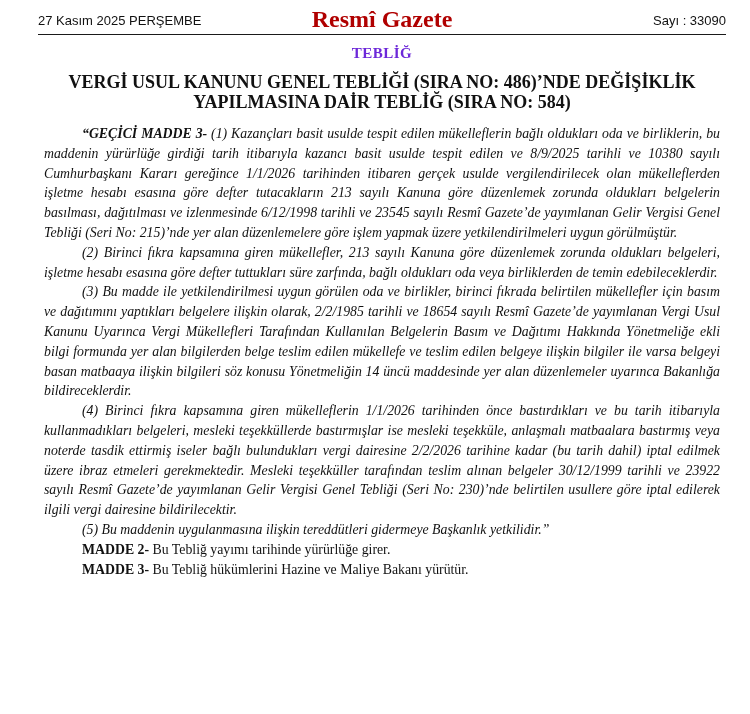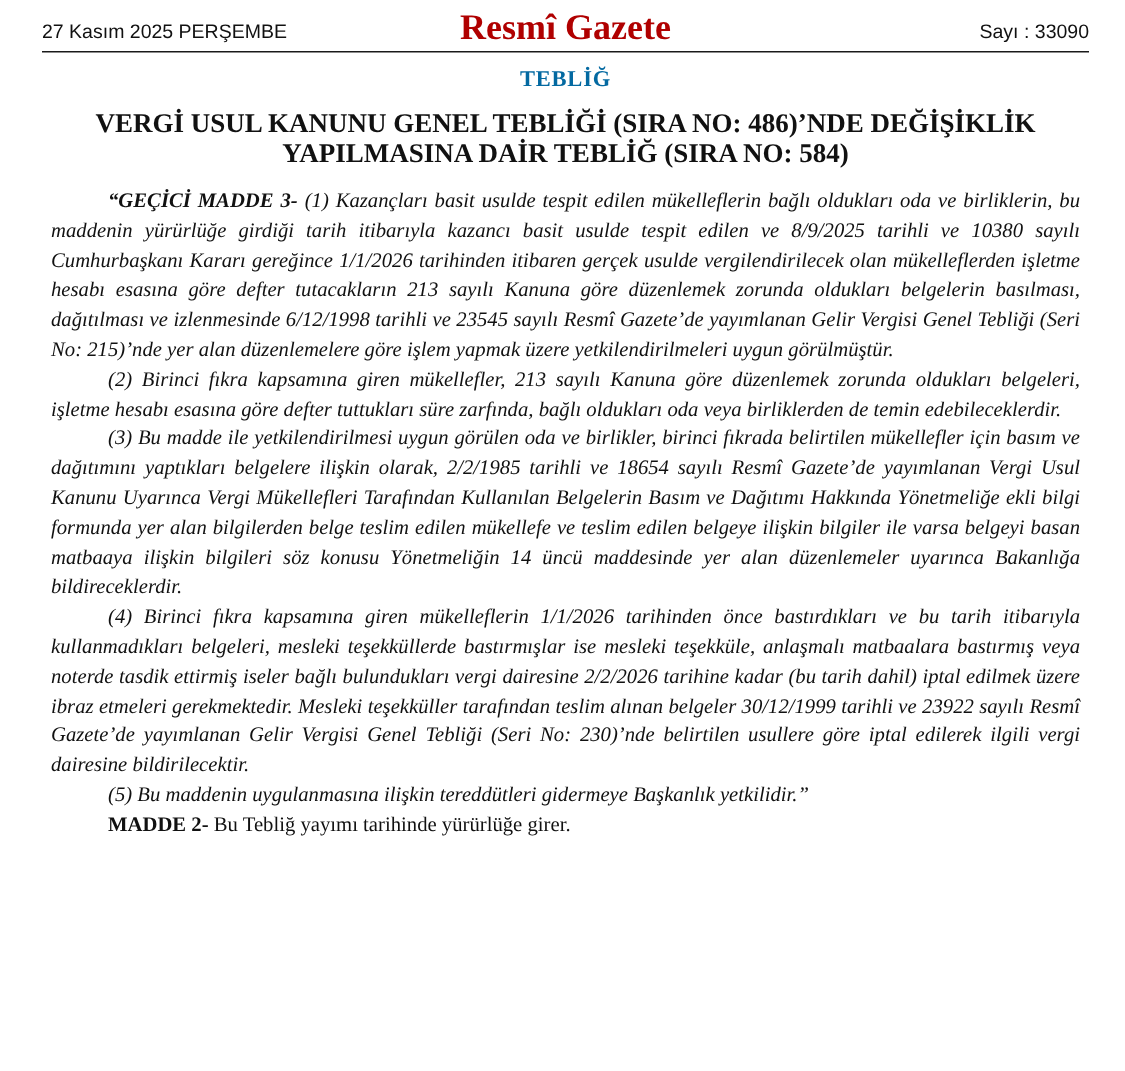--- a/index.html
+++ b/index.html
@@ -4,21 +4,21 @@
 <style>
   html, body { margin: 0; padding: 0; }
   body {
     width: 750px;
     height: 714px;
     background: #ffffff;
     color: #111111;
     font-family: "Liberation Serif", serif;
     overflow: hidden;
   }
-  .page { padding: 6px 24px 0 28px; }
+  .page { padding: 6px 24px 0 28px; margin-left: 10px; }
 
   
   .masthead { display: flex; align-items: flex-end; }
   .m-side {
     flex: 1 1 0;
     font-family: "Liberation Sans", sans-serif;
     font-size: 13px;
     padding-bottom: 4px;
     white-space: nowrap;
   }
@@ -30,21 +30,21 @@
     line-height: 26px;
     font-weight: 700;
     color: #b00000;
     text-align: left;
   }
   .rule { border-top: 1.5px solid #1a1a1a; margin-top: 2px; }
 
   
   .section-label {
     text-align: center;
-    color: #0369a1;
+    color: #6d28d9;
     font-weight: 700;
     font-size: 15px;
     letter-spacing: 0.5px;
     margin-top: 10px;
   }
 
   
   .content { margin-top: 10px; padding: 0 6px; }
   .from { font-size: 13.8px; margin: 2px 0 8px 0; padding-left: 38px; }
   .from .u { text-decoration: underline; }
@@ -94,15 +94,16 @@
     <p class="para quoted"><b></b><span>(2) Birinci fıkra kapsamına giren mükellefler, 213 sayılı Kanuna göre düzenlemek zorunda oldukları belgeleri, işletme hesabı esasına göre defter tuttukları süre zarfında, bağlı oldukları oda veya birliklerden de temin edebileceklerdir.</span></p>
 
     <p class="para quoted"><b></b><span>(3) Bu madde ile yetkilendirilmesi uygun görülen oda ve birlikler, birinci fıkrada belirtilen mükellefler için basım ve dağıtımını yaptıkları belgelere ilişkin olarak, 2/2/1985 tarihli ve 18654 sayılı Resmî Gazete’de yayımlanan Vergi Usul Kanunu Uyarınca Vergi Mükellefleri Tarafından Kullanılan Belgelerin Basım ve Dağıtımı Hakkında Yönetmeliğe ekli bilgi formunda yer alan bilgilerden belge teslim edilen mükellefe ve teslim edilen belgeye ilişkin bilgiler ile varsa belgeyi basan matbaaya ilişkin bilgileri söz konusu Yönetmeliğin 14 üncü maddesinde yer alan düzenlemeler uyarınca Bakanlığa bildireceklerdir.</span></p>
 
     <p class="para quoted"><b></b><span>(4) Birinci fıkra kapsamına giren mükelleflerin 1/1/2026 tarihinden önce bastırdıkları ve bu tarih itibarıyla kullanmadıkları belgeleri, mesleki teşekküllerde bastırmışlar ise mesleki teşekküle, anlaşmalı matbaalara bastırmış veya noterde tasdik ettirmiş iseler bağlı bulundukları vergi dairesine 2/2/2026 tarihine kadar (bu tarih dahil) iptal edilmek üzere ibraz etmeleri gerekmektedir. Mesleki teşekküller tarafından teslim alınan belgeler 30/12/1999 tarihli ve 23922 sayılı Resmî Gazete’de yayımlanan Gelir Vergisi Genel Tebliği (Seri No: 230)’nde belirtilen usullere göre iptal edilerek ilgili vergi dairesine bildirilecektir.</span></p>
 
     <p class="para quoted"><b></b><span>(5) Bu maddenin uygulanmasına ilişkin tereddütleri gidermeye Başkanlık yetkilidir.”</span></p>
 
     <p class="para"><b>MADDE 2-</b><span> Bu Tebliğ yayımı tarihinde yürürlüğe girer.</span></p>
 
+    <p class="para"><b>MADDE 3-</b><span> Bu Tebliğ hükümlerini Hazine ve Maliye Bakanı yürütür.</span></p>
 
   </main>
 </div>
 
 </body></html>

